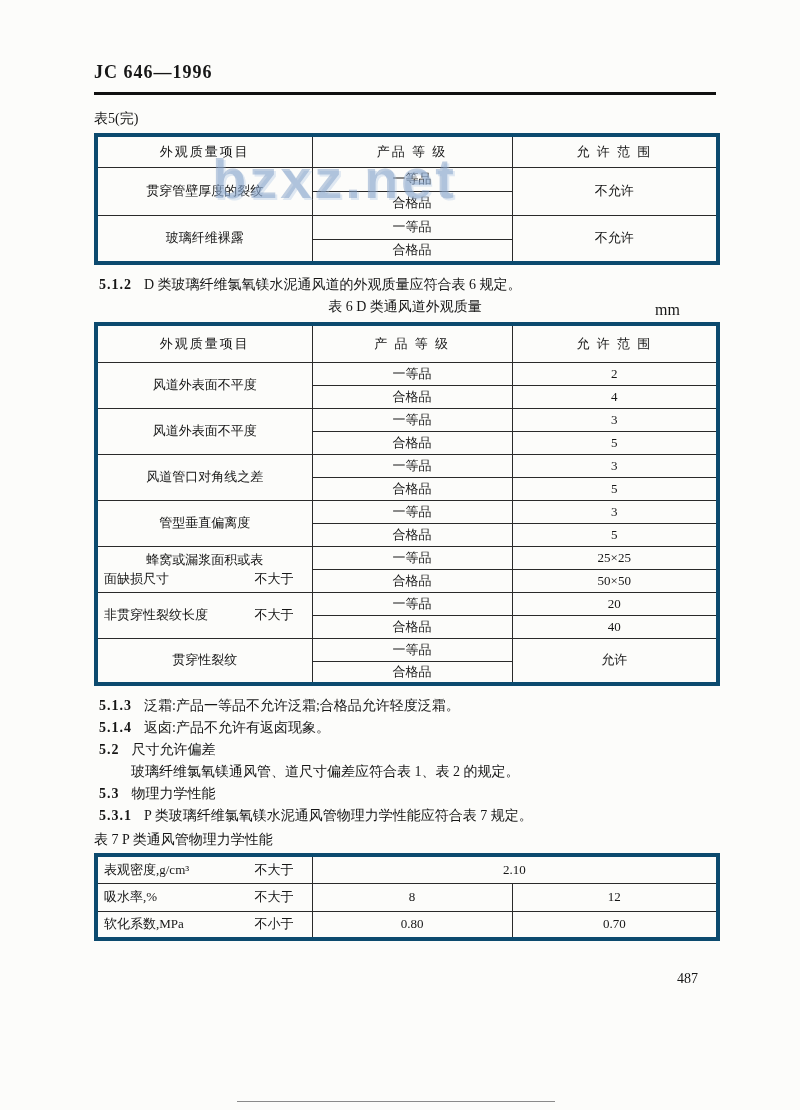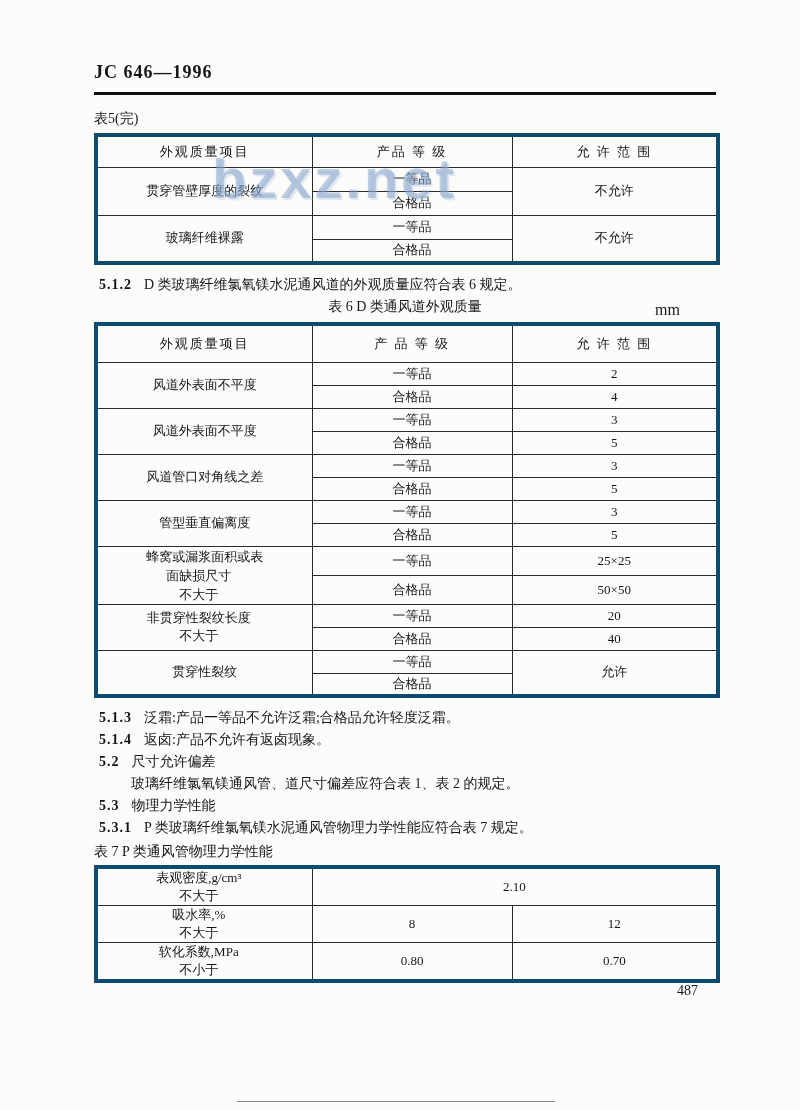--- a/index.html
+++ b/index.html
@@ -49,29 +49,29 @@
   tr.hrow td { letter-spacing: 2px; }
   .tbl5 { margin-top: 5px; }
   .tbl5 tr { height: 24px; } .tbl5 tr.hrow { height: 32px; }
   .tbl6 { margin-top: 3px; }
   .tbl6 tr { height: 23px; } .tbl6 tr.hrow { height: 38px; }
   .tbl7 { margin-top: 4px; }
   .tbl7 tr { height: 28px; } .tbl7 tr.hrow { height: 38px; }
 
   td.item { text-align: left; padding-left: 10px; margin-top: 36px; }
   td.item .iline { line-height: 19px; }
-  .split { display: flex; justify-content: space-between; align-items: center; padding-right: 12px; flex-direction: column; }
+  .split { display: flex; justify-content: space-between; align-items: center; padding-right: 12px; }
   .qual { white-space: nowrap; }
 
   .paras { margin-top: 9px; }
   .para { font-size: 14px; line-height: 22px; padding-left: 5px; }
   .para .num { font-weight: bold; margin-right: 12px; letter-spacing: 1px; }
   .para.indent { padding-left: 37px; }
 
-  .page-num { text-align: right; padding-right: 18px; font-size: 14px; }
+  .page-num { margin-top: 30px; text-align: right; padding-right: 18px; font-size: 14px; }
 
   .watermark {
     position: absolute; left: 212px; top: 146px;
     font-family: "Liberation Sans", "DejaVu Sans", sans-serif;
     font-size: 56px; font-weight: bold; letter-spacing: 3px;
     color: rgba(128, 158, 198, 0.50);
     text-shadow: 2px 2px 0 rgba(170, 195, 225, 0.35);
     pointer-events: none;
   }
   .footer-line {

